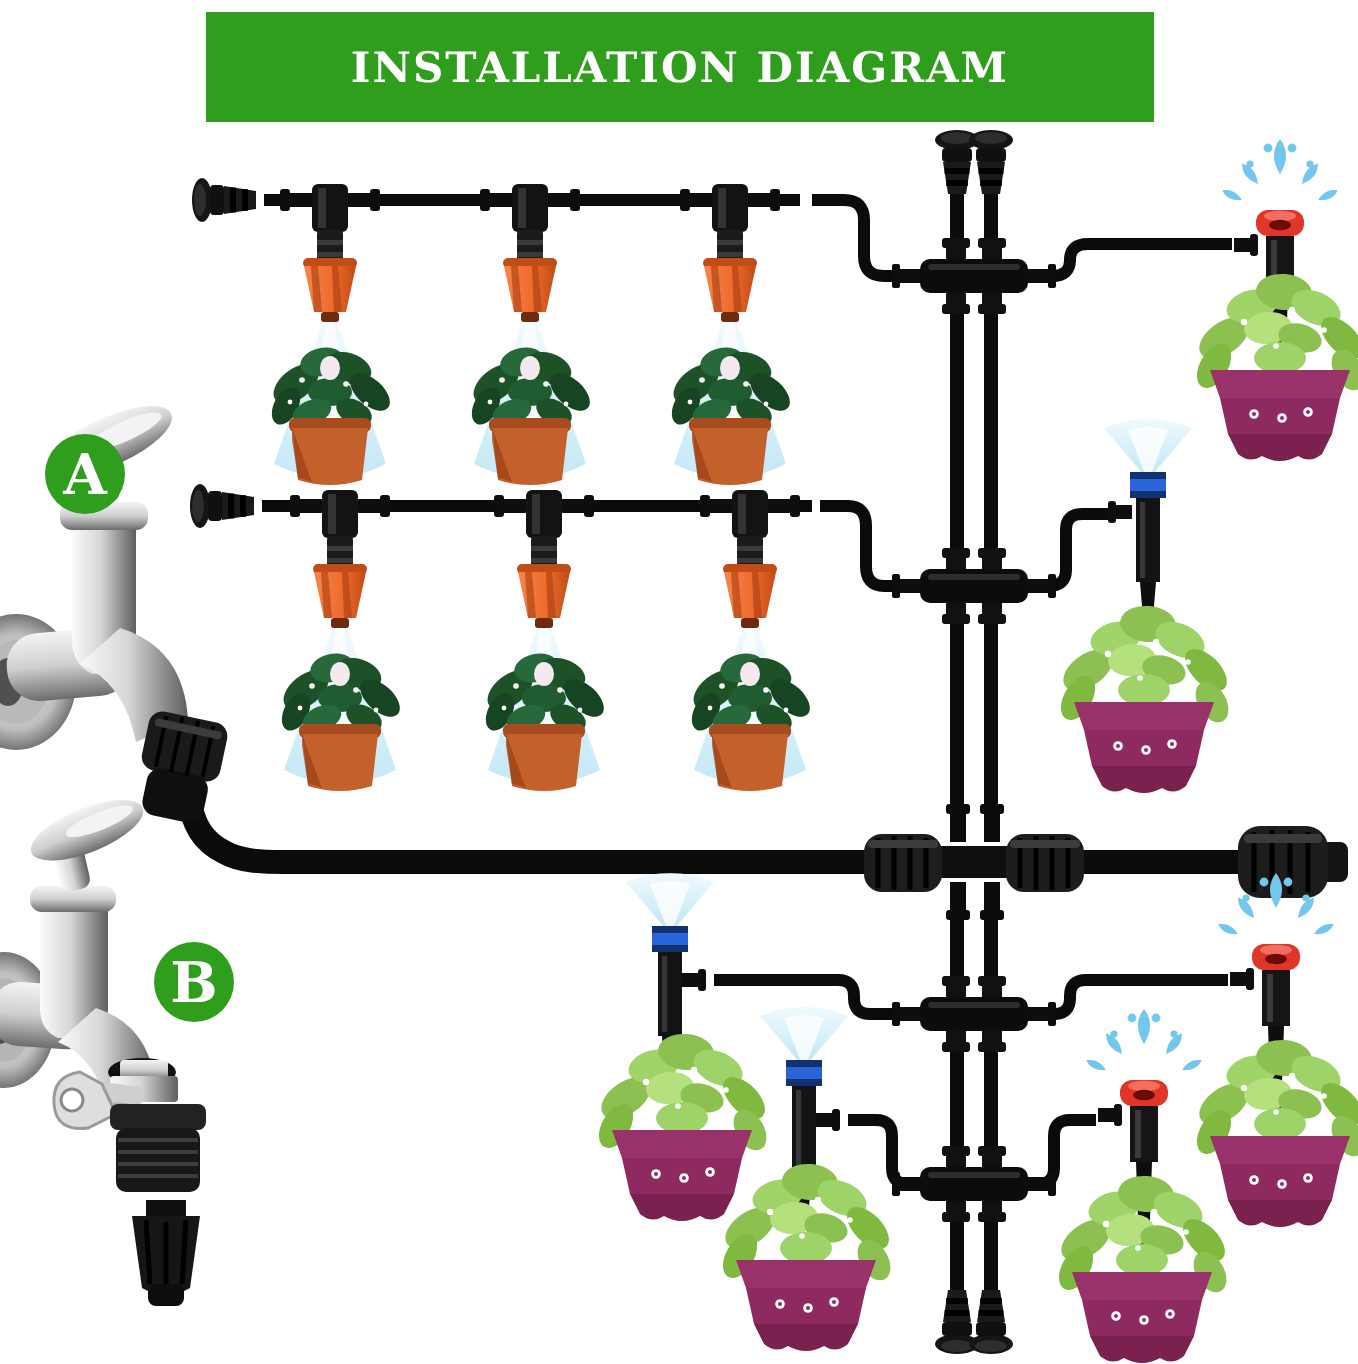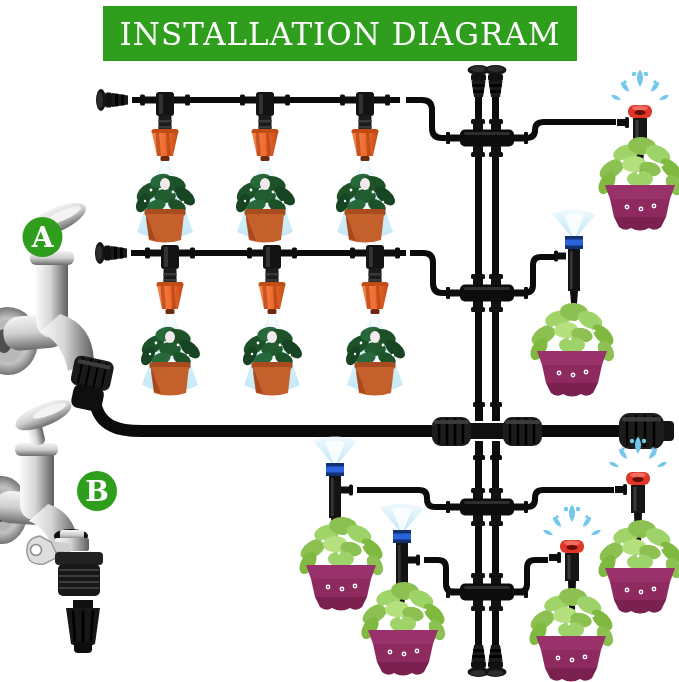--- a/index.html
+++ b/index.html
@@ -1,21 +1,21 @@
 <!DOCTYPE html>
 <html style="--title-bg: #2E9E1C; --title-text: #FFFFFF; --label-badge: #2E9E1C; --tubing: #0B0B0B; --mister-nozzle-orange: #EE6A2E; --dripper-cap-red: #E0362A; --mister-cap-blue: #2B64DA; --water-droplet-blue: #74C7EC; --spray-mist-blue: #BFE7F5; --terracotta-pot: #C4602C; --plum-pot: #8E2A60; --dark-foliage: #1E5129; --light-foliage: #8CC152;"><head>
 <meta charset="utf-8">
 <style>
   html,body{margin:0;padding:0;background:#ffffff;}
   .stage{position:relative;width:679px;height:682px;background:#fff;overflow:hidden;
          font-family:"Liberation Sans",sans-serif;}
   .title-bar{position:absolute;left:103px;top:6px;width:474px;height:55px;
              background:var(--title-bg,#2E9E1C);display:flex;align-items:center;justify-content:center;}
   .title-bar span{color:var(--title-text,#fff);font-family:"DejaVu Serif","Liberation Serif",serif;
-                  font-weight:normal;font-size:31px;letter-spacing:1px;white-space:nowrap;}
+                  font-weight:bold;font-size:21px;letter-spacing:1px;white-space:nowrap;}
   svg{position:absolute;left:0;top:0;}
   .tube{stroke:var(--tubing,#0b0b0b);stroke-width:6;fill:none;}
   .tube-thick{stroke:var(--tubing,#0b0b0b);stroke-width:12;fill:none;}
   .pipe{stroke:var(--tubing,#0b0b0b);stroke-width:7;fill:none;}
   .blk{fill:var(--tubing,#0b0b0b);}
   .badge{fill:var(--label-badge,#2E9E1C);}
   .badge-txt{fill:#fff;font-family:"DejaVu Serif","Liberation Serif",serif;font-weight:bold;
              font-size:28px;text-anchor:middle;}
   .drop{fill:var(--water-droplet-blue,#74c7ec);}
 </style>

